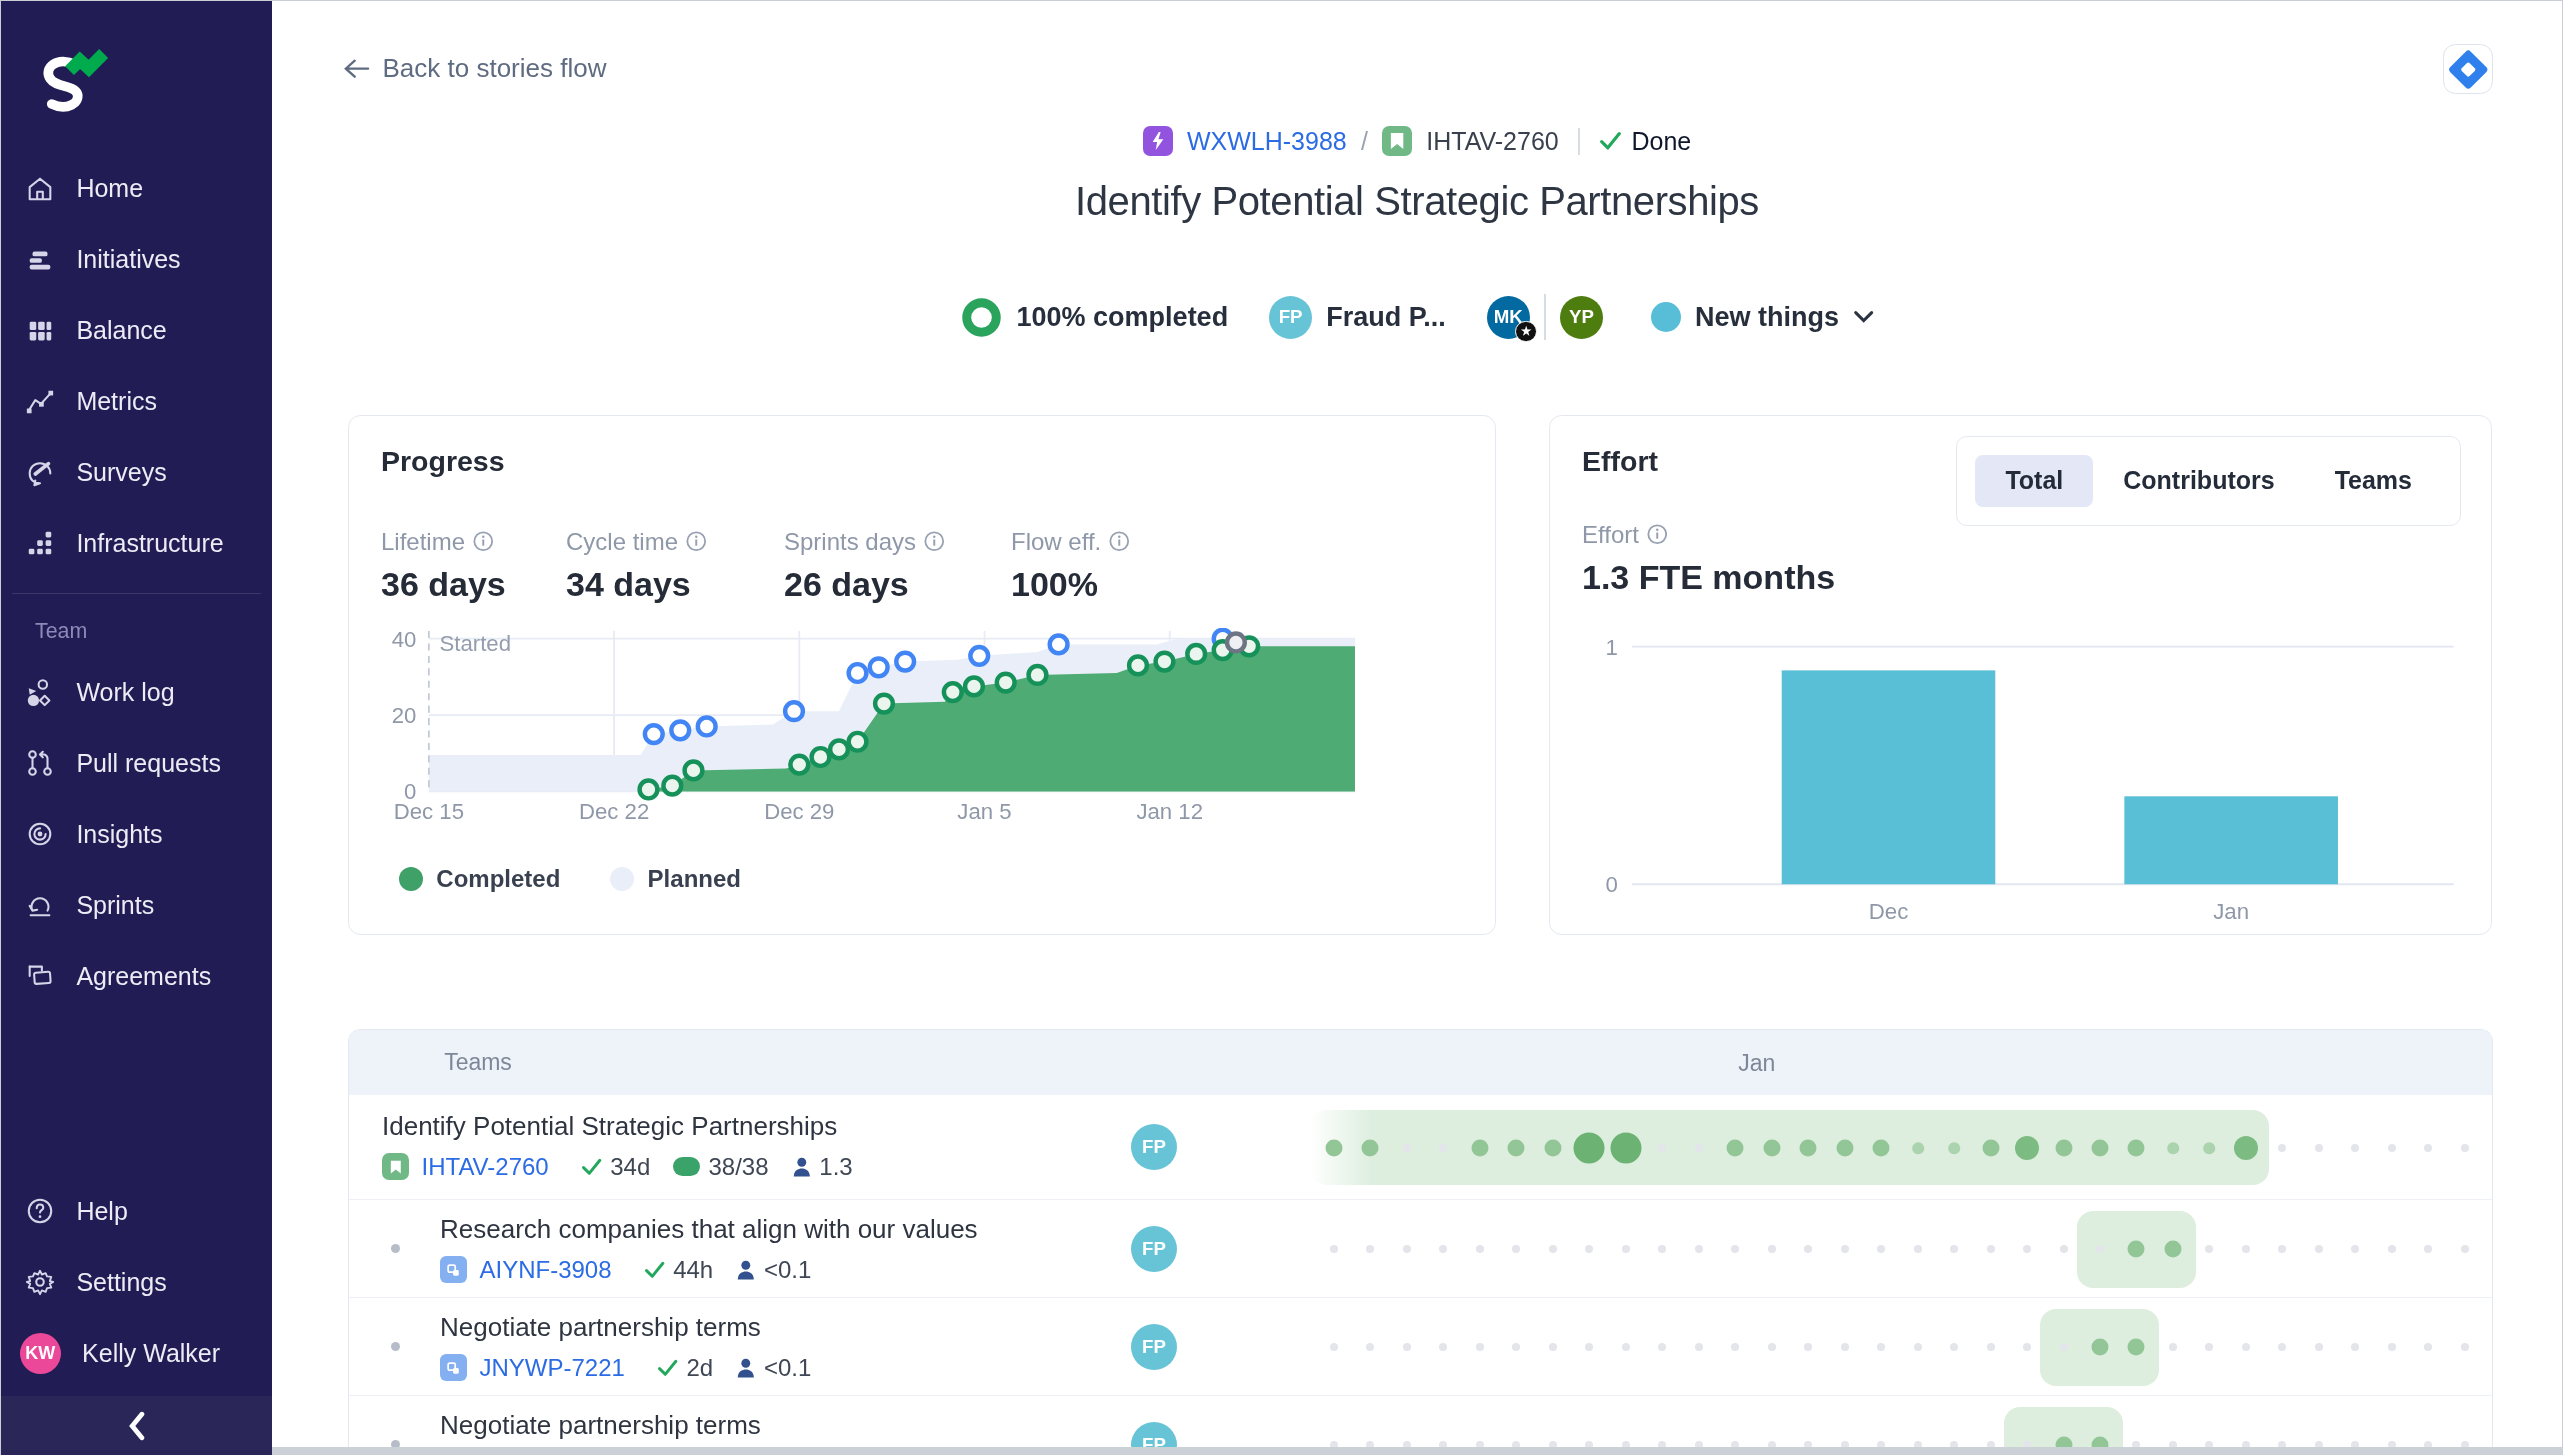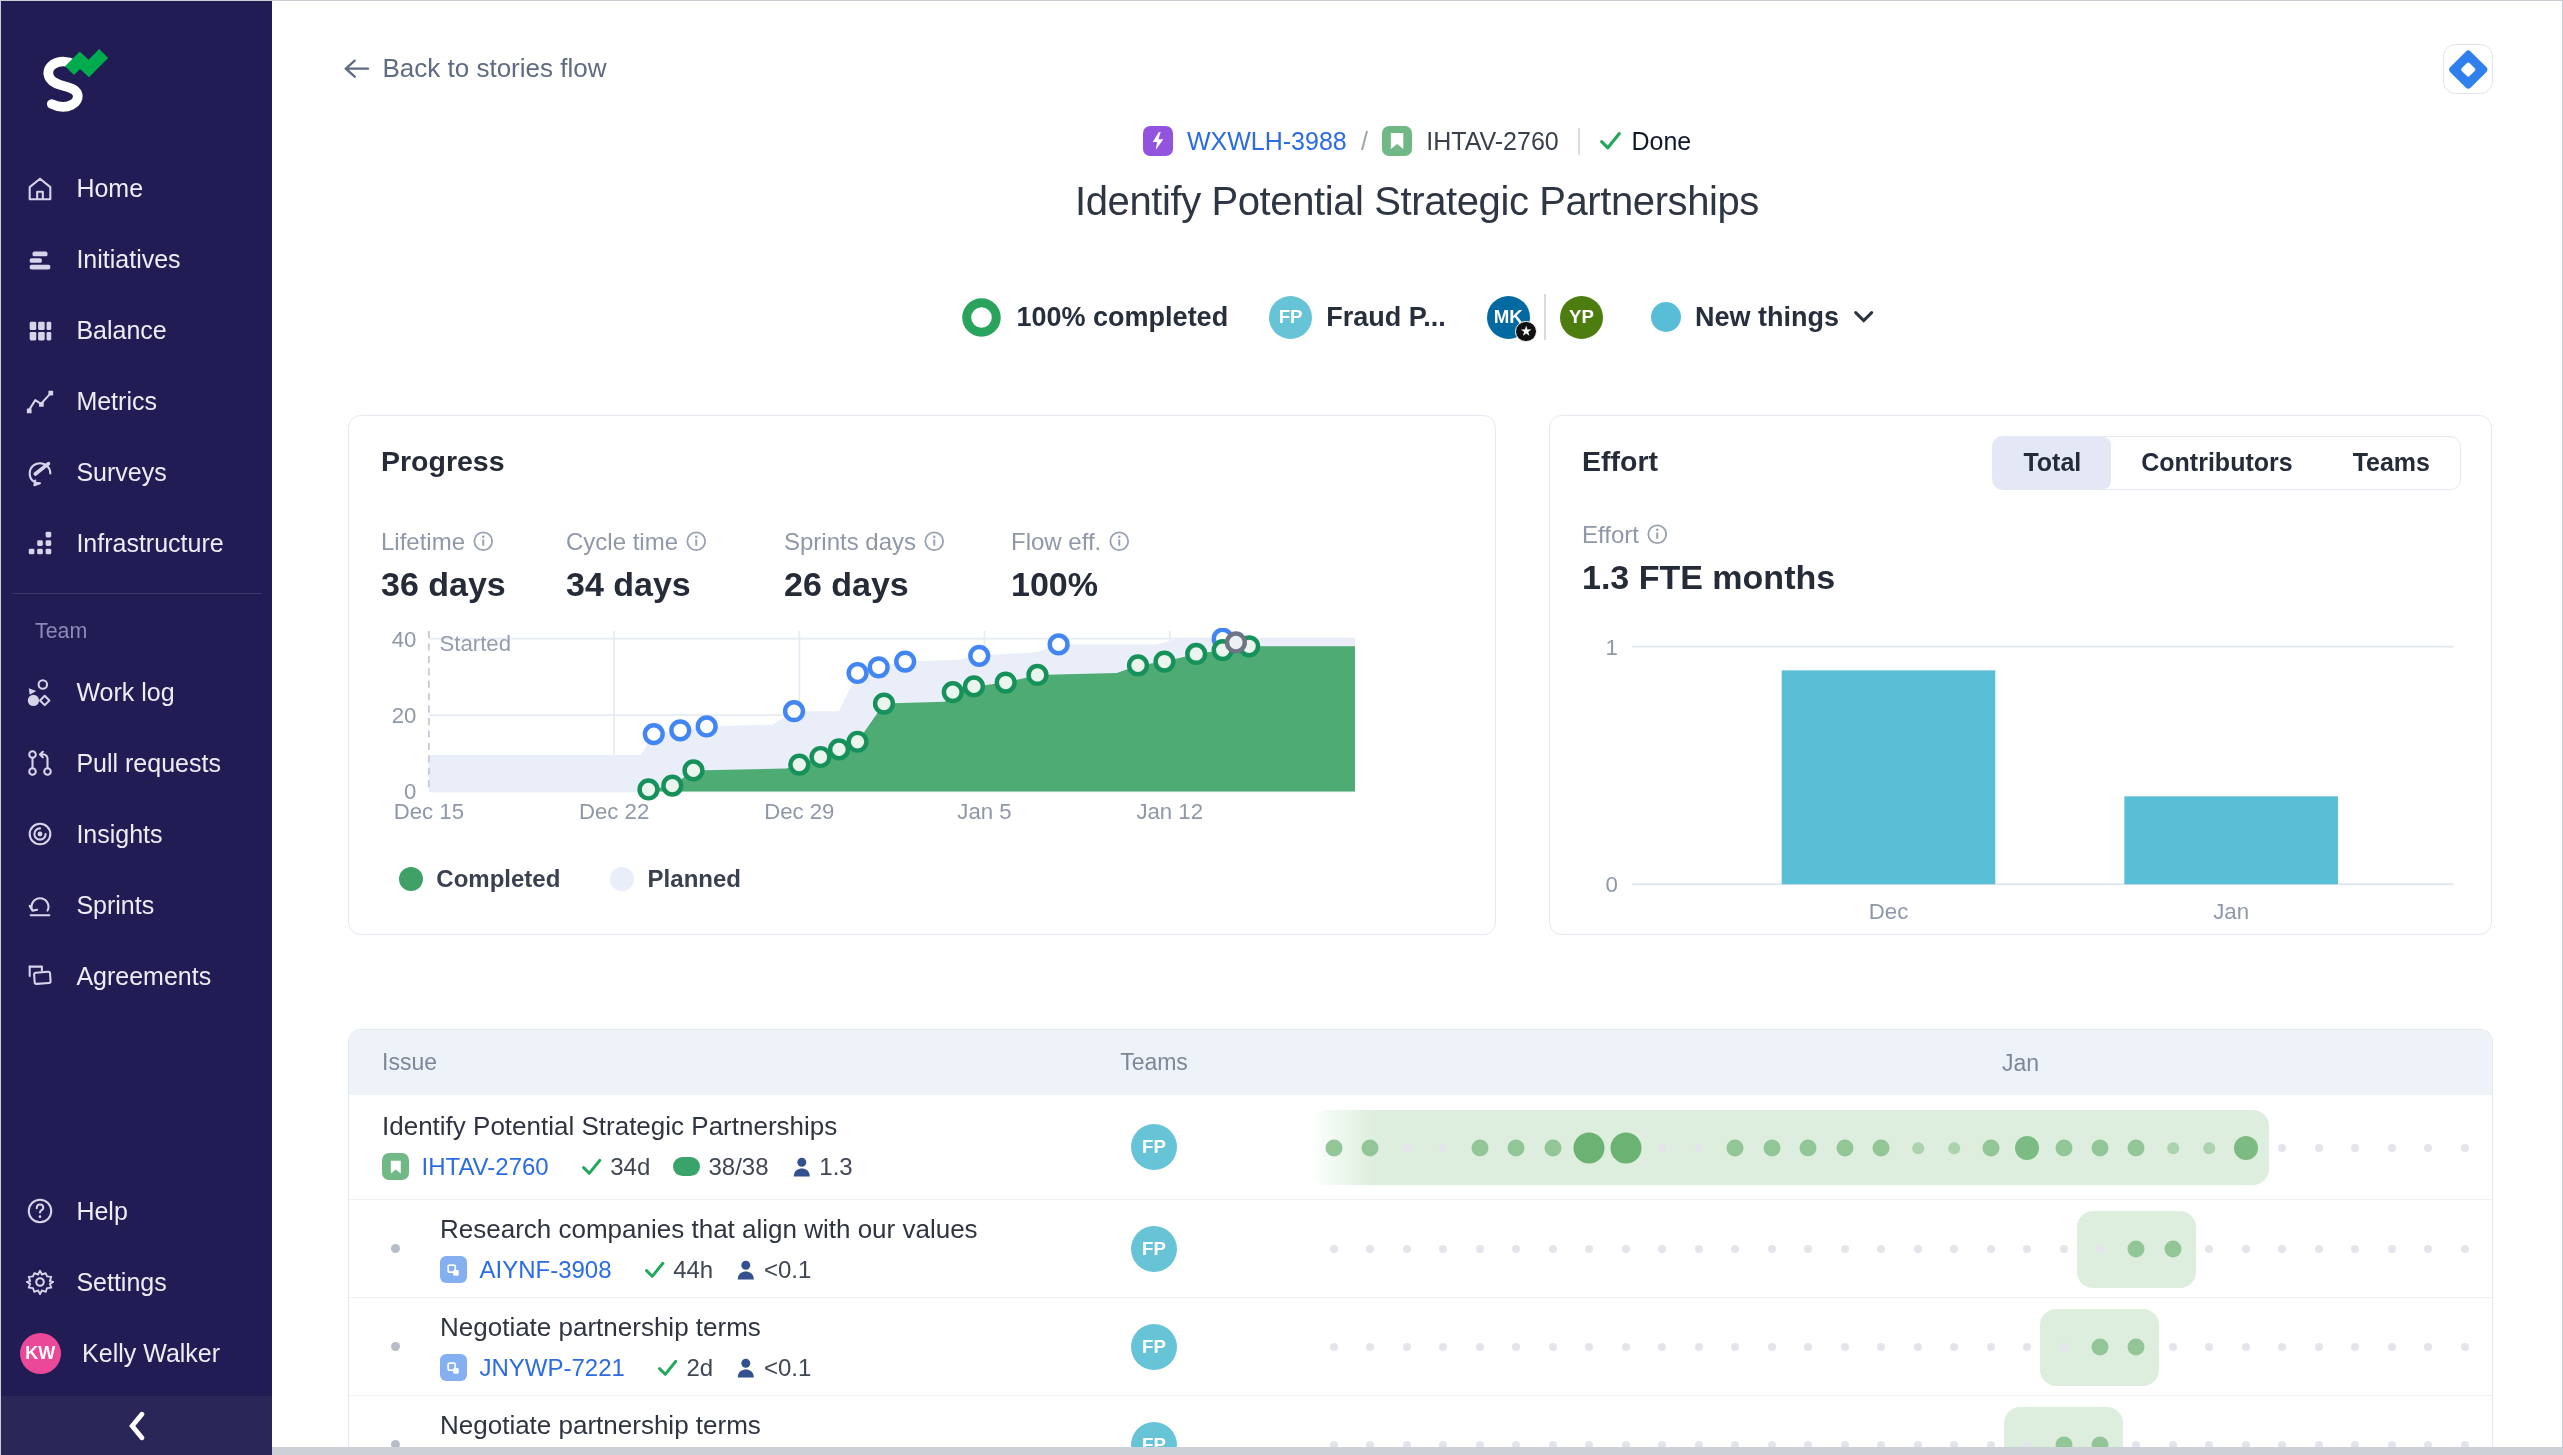--- a/index.html
+++ b/index.html
@@ -96,21 +96,21 @@
   .metric:nth-child(3){ width:190px;} .metric:nth-child(4){ width:142px;}
   .metric-label { font-size:24px; color:#8f98a8; display:flex; align-items:center; gap:8px; }
   .metric-value { font-size:34px; font-weight:bold; color:#252b37; margin-top:9px; white-space:nowrap;}
   .legend-row { position:absolute; left:50px; top:449px; display:flex; gap:50px; align-items:center;
     font-size:24px; font-weight:600; color:#39404f; }
   .legend-item { display:flex; align-items:center; gap:13.3px; }
   .legend-dot { width:24px; height:24px; border-radius:50%; }
   
   .tabs {
     position:absolute; right:30px; top:19.6px; display:flex; border:1.8px solid #e3e8f1;
-    border-radius:10.7px; background:#fff; padding:0;
+    border-radius:10.7px; background:#fff; padding:18px;
   }
   .tab { font-size:25px; font-weight:bold; color:#242b39; padding:11.6px 30px; border-radius:8px; cursor:pointer; white-space:nowrap;}
   .tab.active { background:#e4e7f6; }
   .effort-metric-label { margin-top:43px; font-size:24px; color:#8f98a8; display:flex; align-items:center; gap:8px;}
   .effort-metric-value { font-size:34px; font-weight:bold; color:#252b37; margin-top:9px; }
   
   .issues-card {
     position:absolute; left:76px; top:1028px; width:2145px; height:552px;
     border:1.8px solid #e4e9f1; border-bottom:none; border-radius:12.5px 12.5px 0 0; background:#fff; overflow:hidden;
   }
@@ -487,21 +487,20 @@
         <text x="46" y="23" fill="#8f98a8" font-size="25" text-anchor="end">1</text>
         <rect x="230" y="40.69999999999999" width="240" height="240.3" fill="#59bfd6"></rect>
         <text x="350" y="320" fill="#8f98a8" font-size="25" text-anchor="middle">Dec</text>
         <rect x="615" y="182.21" width="240" height="98.78999999999999" fill="#59bfd6"></rect>
         <text x="735" y="320" fill="#8f98a8" font-size="25" text-anchor="middle">Jan</text>
       </svg>
   </section>
 
   <section class="issues-card">
     <div class="tbl-header">
-      <div class="col-issue">Issue</div>
       <div class="col-teams">Teams</div>
       <div class="col-timeline">
         <span class="month-label">Jan</span>
       </div>
     </div>
 
     <div class="tbl-row row-parent">
       <div class="issue-cell">
         <div class="issue-title">Identify Potential Strategic Partnerships</div>
         <div class="issue-meta">

